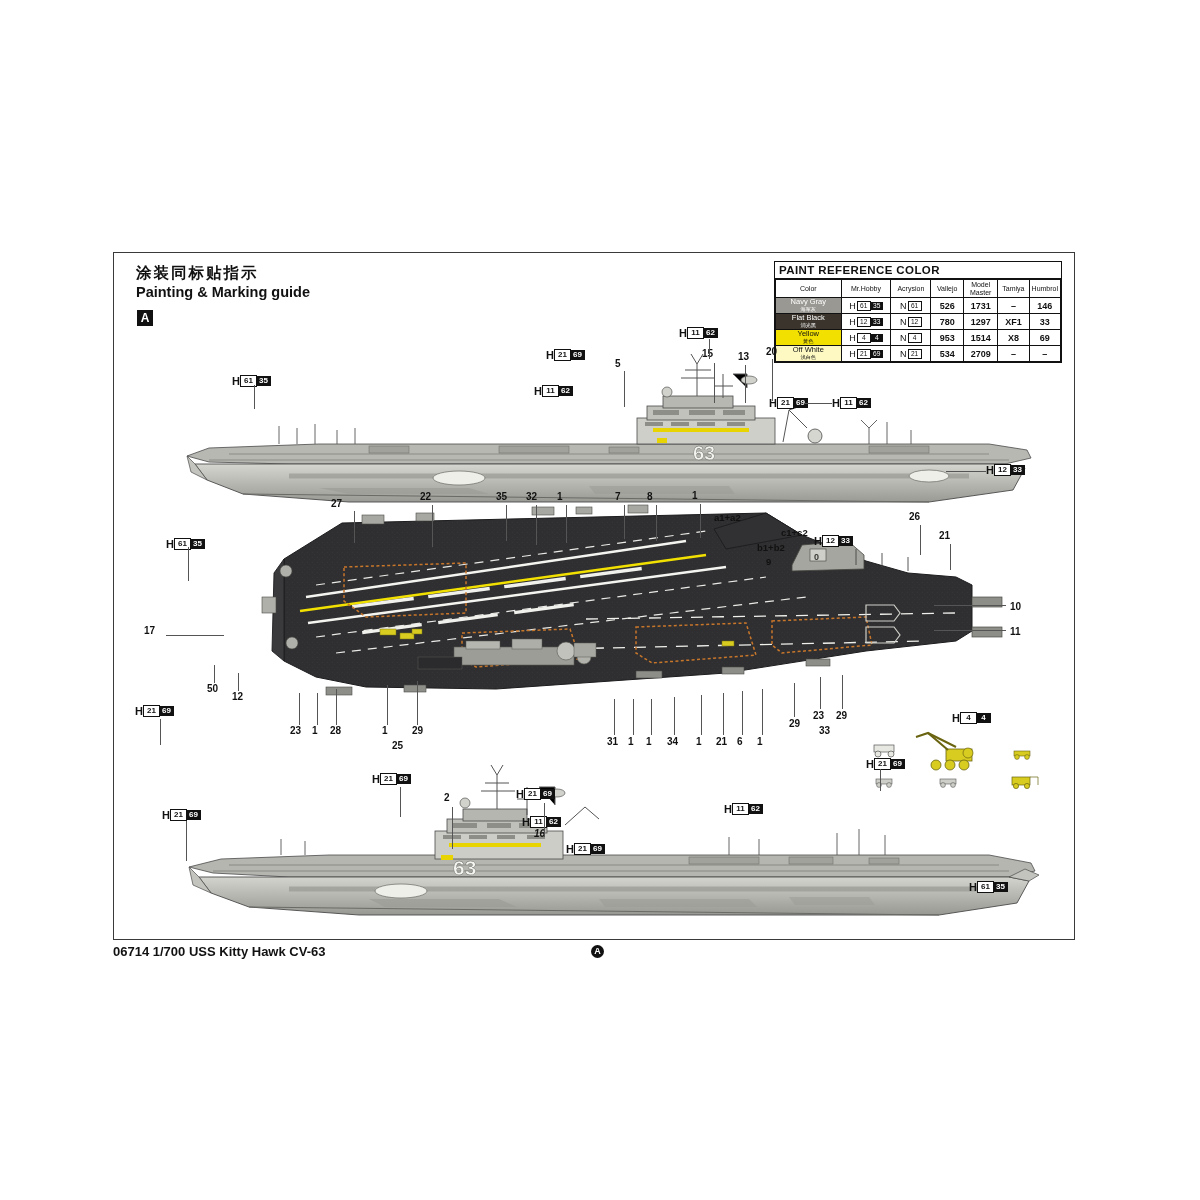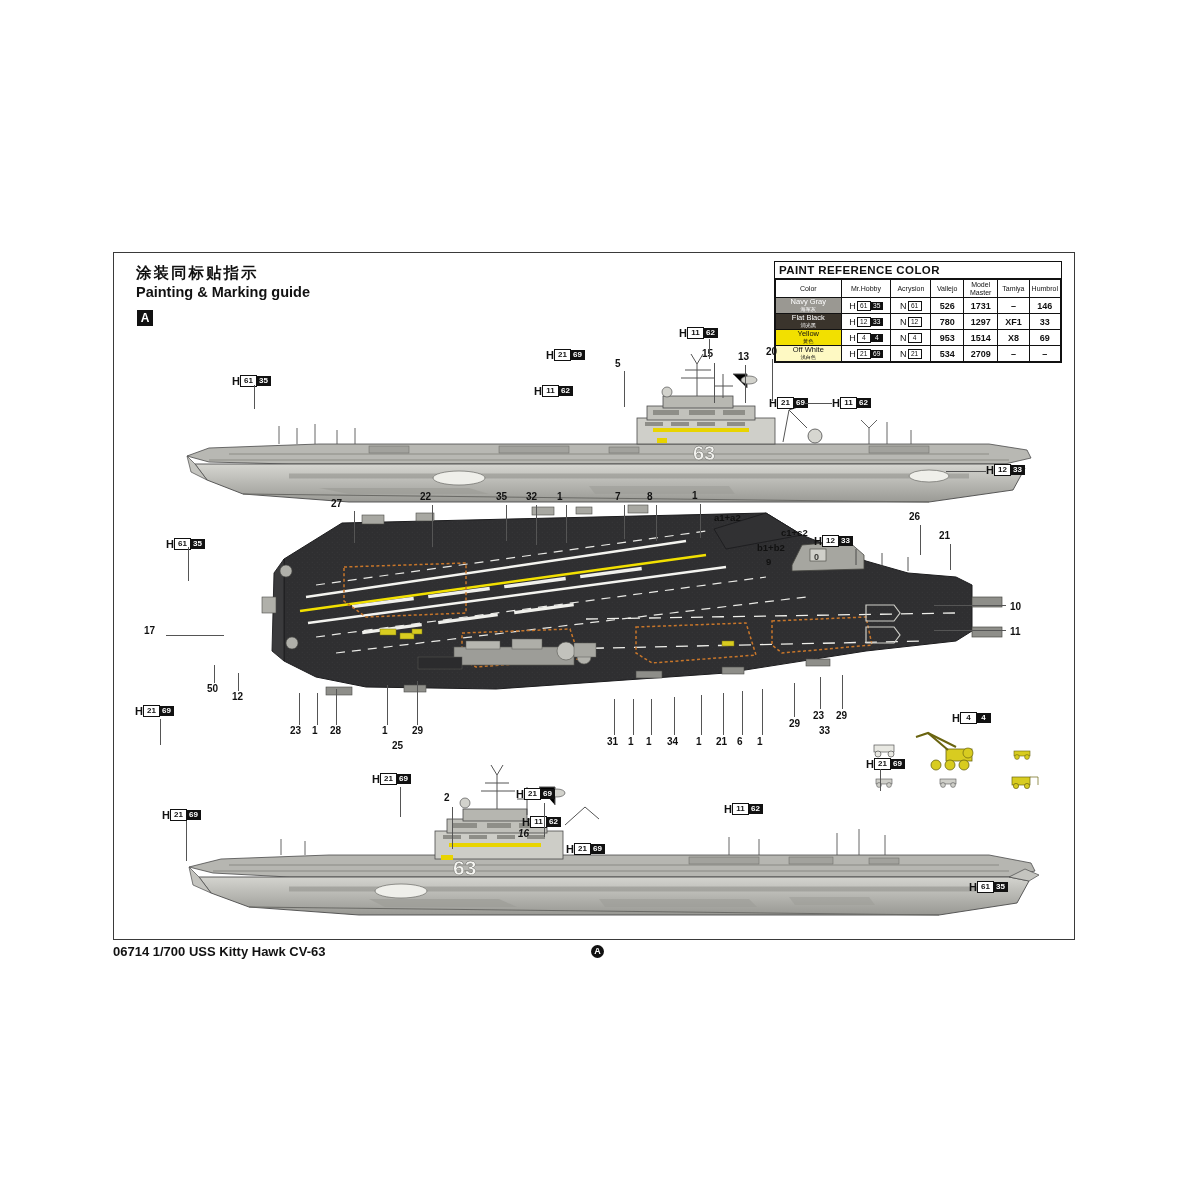--- a/index.html
+++ b/index.html
@@ -538,21 +538,21 @@
       <div class="dec" style="left: 643px; top: 289px;">b1+b2</div>
       <div class="dec" style="left: 652px; top: 303px;">9</div>
       <div class="chip" style="left: 48px; top: 552px;"><span class="h">H</span><span class="bw">21</span><span class="bb">69</span></div>
       <div class="chip" style="left: 258px; top: 516px;"><span class="h">H</span><span class="bw">21</span><span class="bb">69</span></div>
       <div class="chip" style="left: 402px; top: 531px;"><span class="h">H</span><span class="bw">21</span><span class="bb">69</span></div>
       <div class="chip" style="left: 408px; top: 559px;"><span class="h">H</span><span class="bw">11</span><span class="bb">62</span></div>
       <div class="chip" style="left: 452px; top: 586px;"><span class="h">H</span><span class="bw">21</span><span class="bb">69</span></div>
       <div class="chip" style="left: 610px; top: 546px;"><span class="h">H</span><span class="bw">11</span><span class="bb">62</span></div>
       <div class="chip" style="left: 855px; top: 624px;"><span class="h">H</span><span class="bw">61</span><span class="bb">35</span></div>
       <div class="num" style="left: 330px; top: 539px;">2</div>
-      <div class="num" style="left: 404px; top: 575px; font-style: italic;">16</div>
+      <div class="num" style="left: 420px; top: 575px; font-style: italic;">16</div>
       <div class="ldr v" style="left: 140px; top: 132px; height: 24px;"></div>
       <div class="ldr v" style="left: 595px; top: 86px; height: 20px;"></div>
       <div class="ldr v" style="left: 510px; top: 118px; height: 36px;"></div>
       <div class="ldr v" style="left: 600px; top: 110px; height: 40px;"></div>
       <div class="ldr v" style="left: 631px; top: 112px; height: 38px;"></div>
       <div class="ldr v" style="left: 658px; top: 106px; height: 42px;"></div>
       <div class="ldr h" style="left: 690px; top: 150px; width: 28px;"></div>
       <div class="ldr h" style="left: 832px; top: 218px; width: 40px;"></div>
       <div class="ldr v" style="left: 240px; top: 258px; height: 32px;"></div>
       <div class="ldr v" style="left: 318px; top: 252px; height: 42px;"></div>

